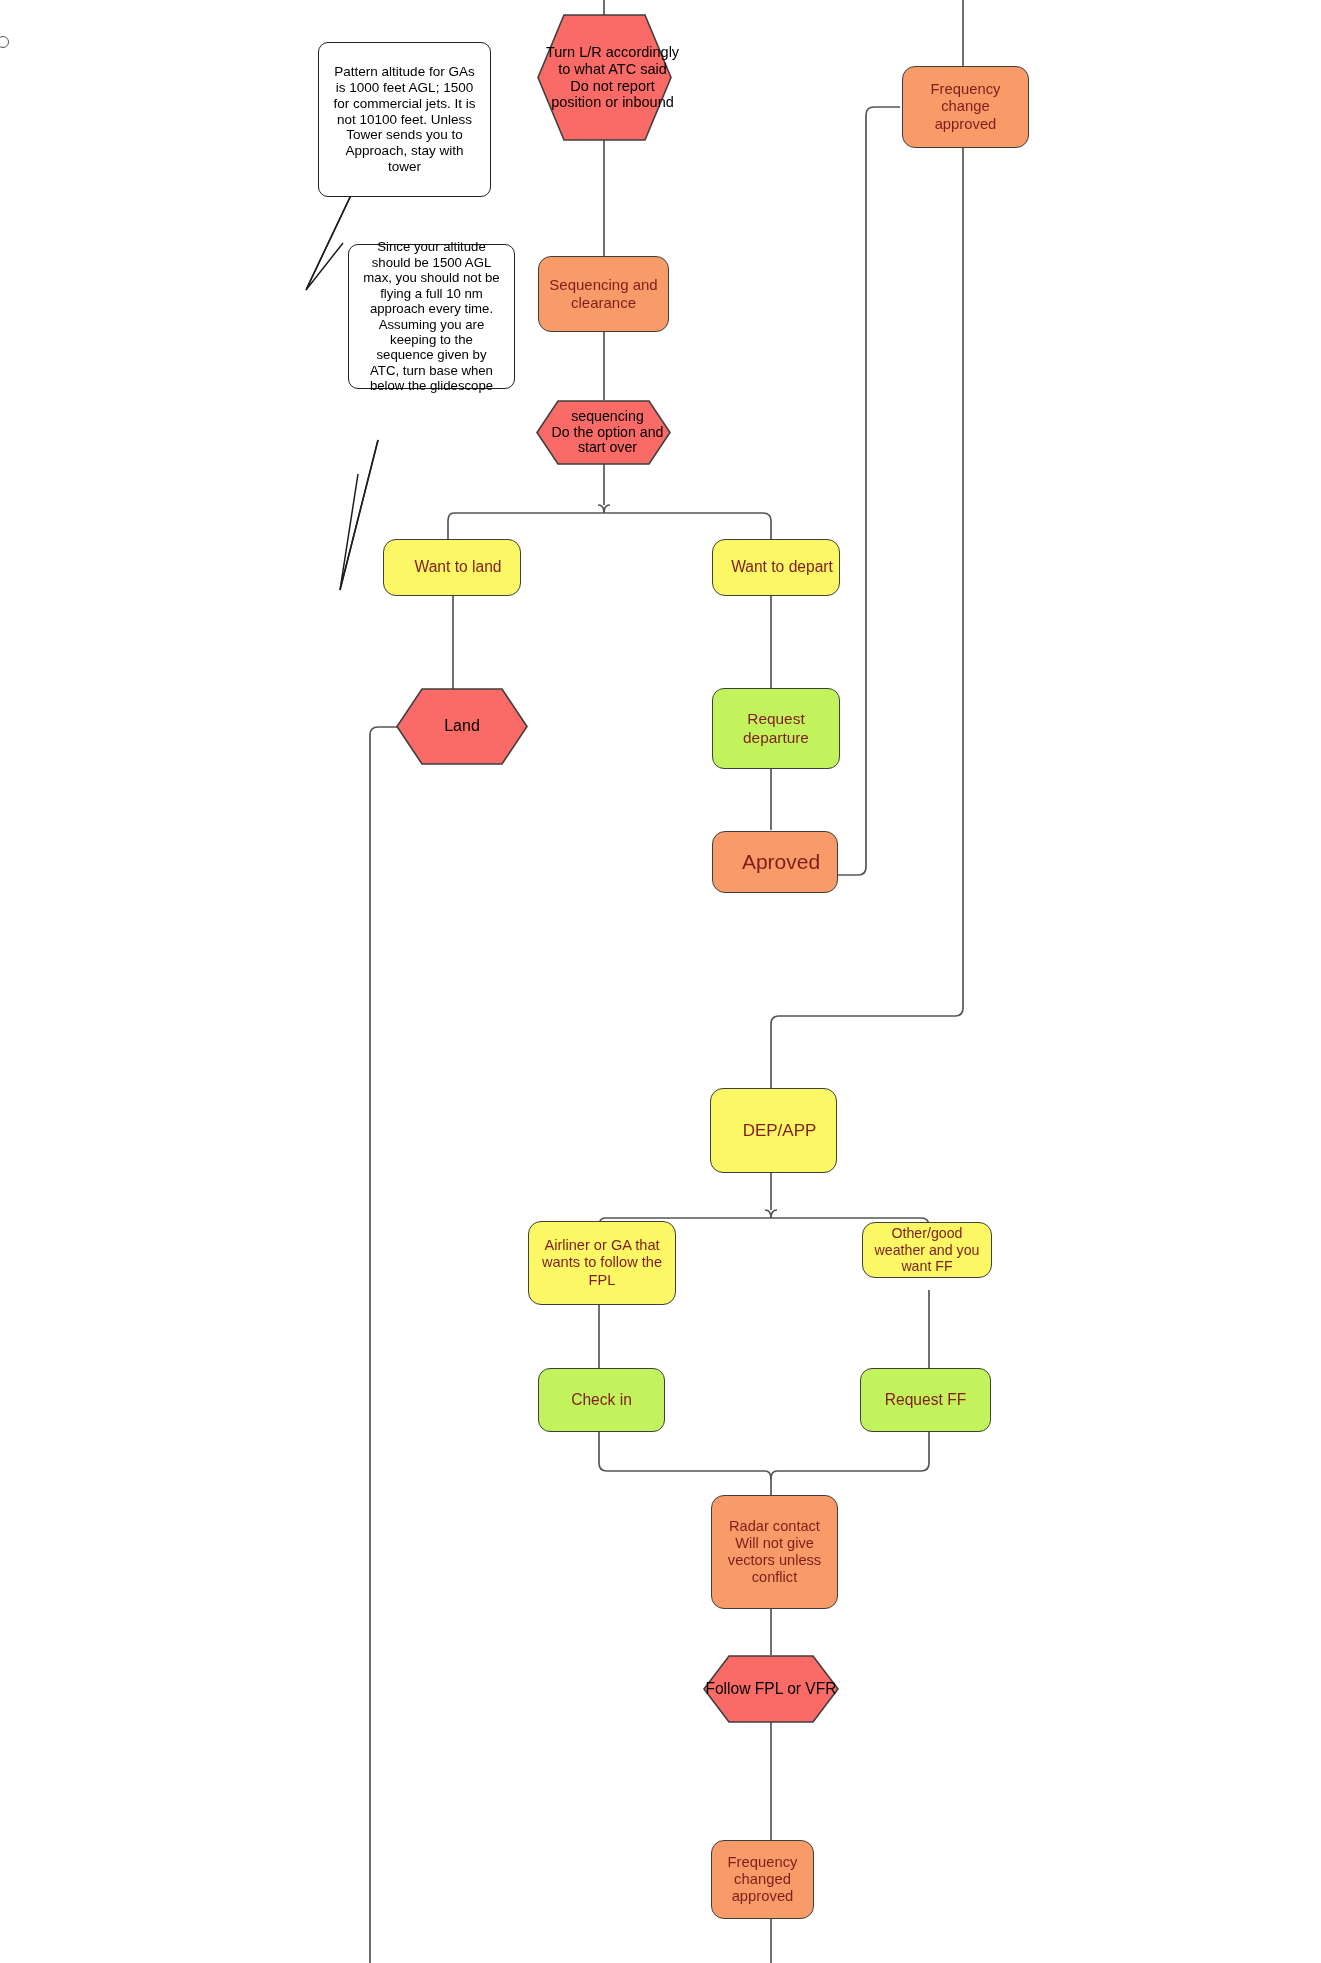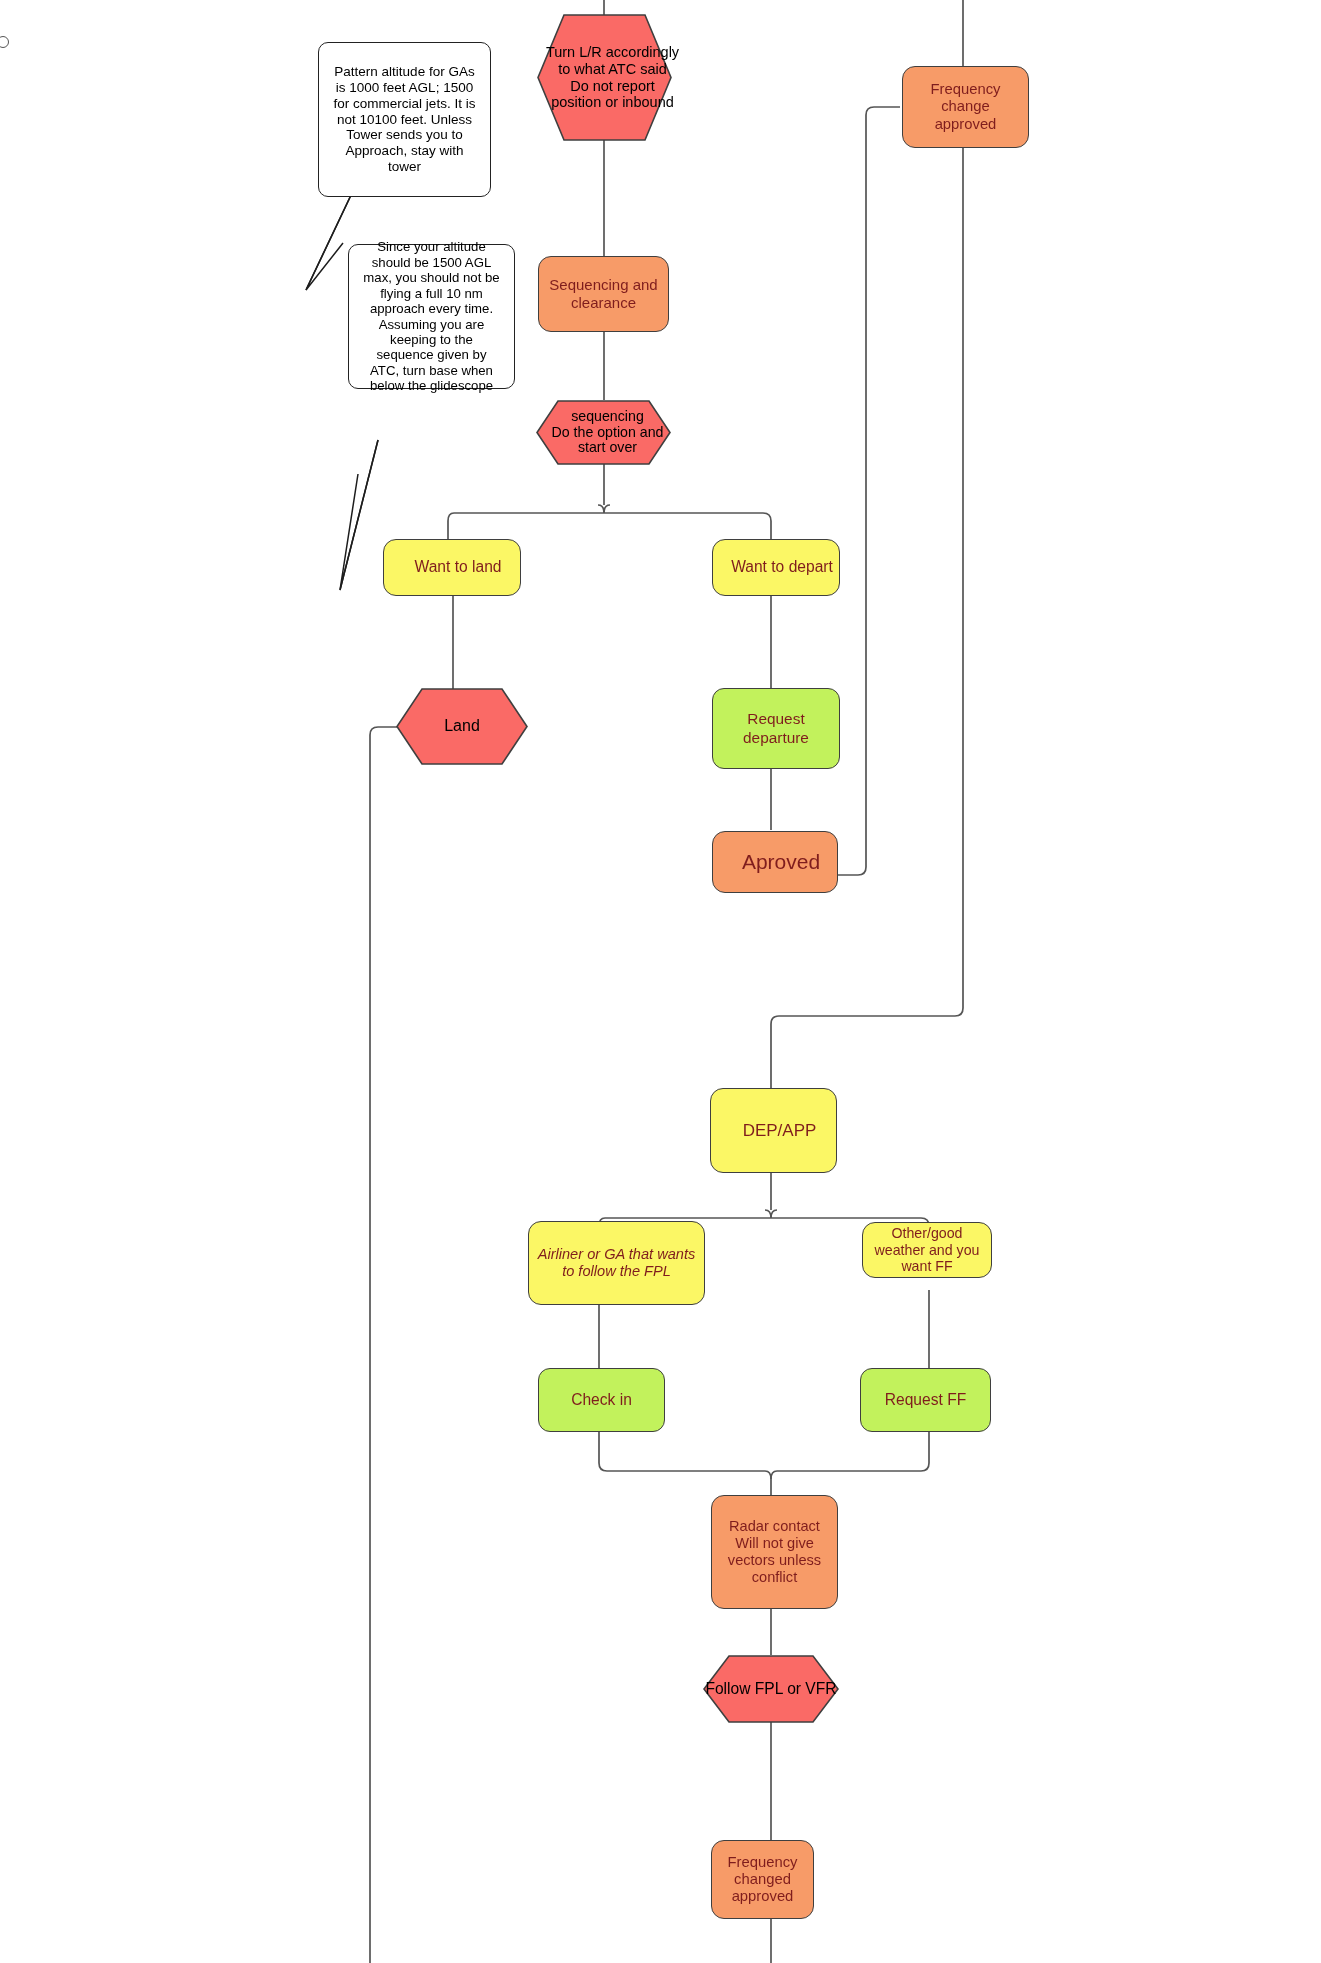--- a/index.html
+++ b/index.html
@@ -208,21 +208,21 @@
   </div>
 
   <div class="node rrect" style="left:712px; top:831px; width:126px; height:62px; background:#f79b68; font-size:21px;">
     <span>Aproved</span>
   </div>
 
   <div class="node rrect" style="left:710px; top:1088px; width:127px; height:85px; background:#fbf765; font-size:17px;">
     <span>DEP/APP</span>
   </div>
 
-  <div class="node rrect" style="left:528px; top:1221px; width:177px; height:84px; background:#fbf765; font-size:14.6px; padding:12px 6px;font-style:italic;">
+  <div class="node rrect" style="left:528px; top:1221px; width:148px; height:84px; background:#fbf765; font-size:14.6px; padding:12px 6px;">
     <span>Airliner or GA that wants to follow the FPL</span>
   </div>
 
   <div class="node rrect" style="left:862px; top:1222px; width:130px; height:56px; background:#fbf765; font-size:14.2px; padding:10px 5px;">
     <span>Other/good weather and you want FF</span>
   </div>
 
   <div class="node rect" style="left:538px; top:1368px; width:127px; height:64px; background:#c2f25c; font-size:15.6px;">
     <span>Check in</span>
   </div>

